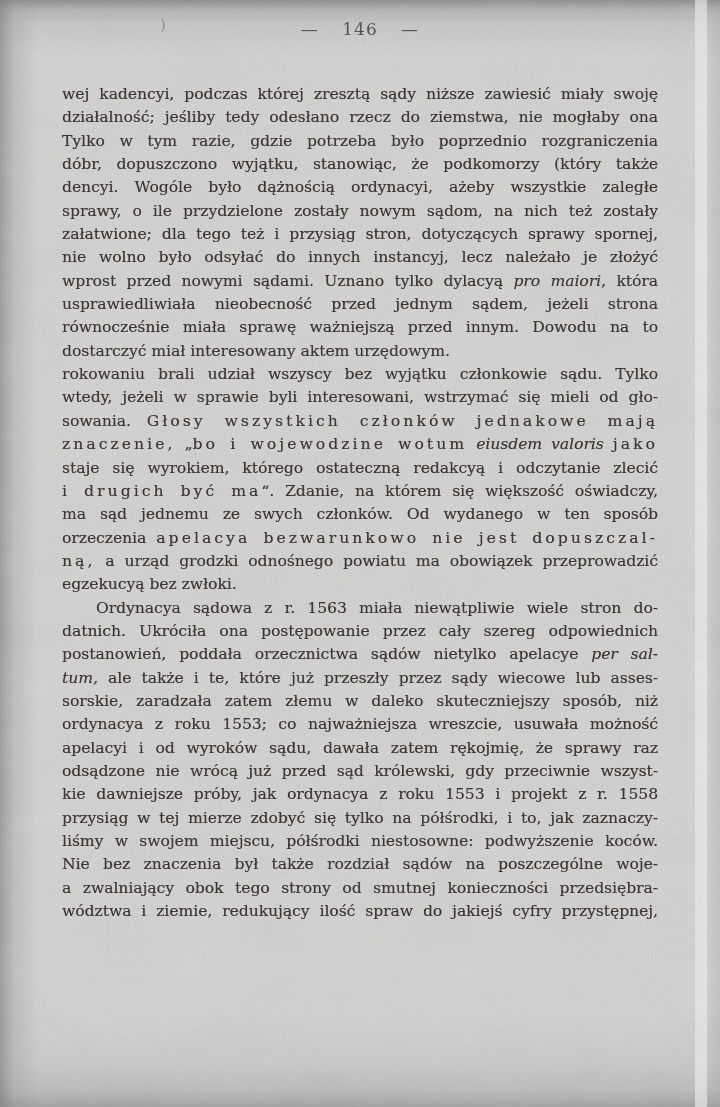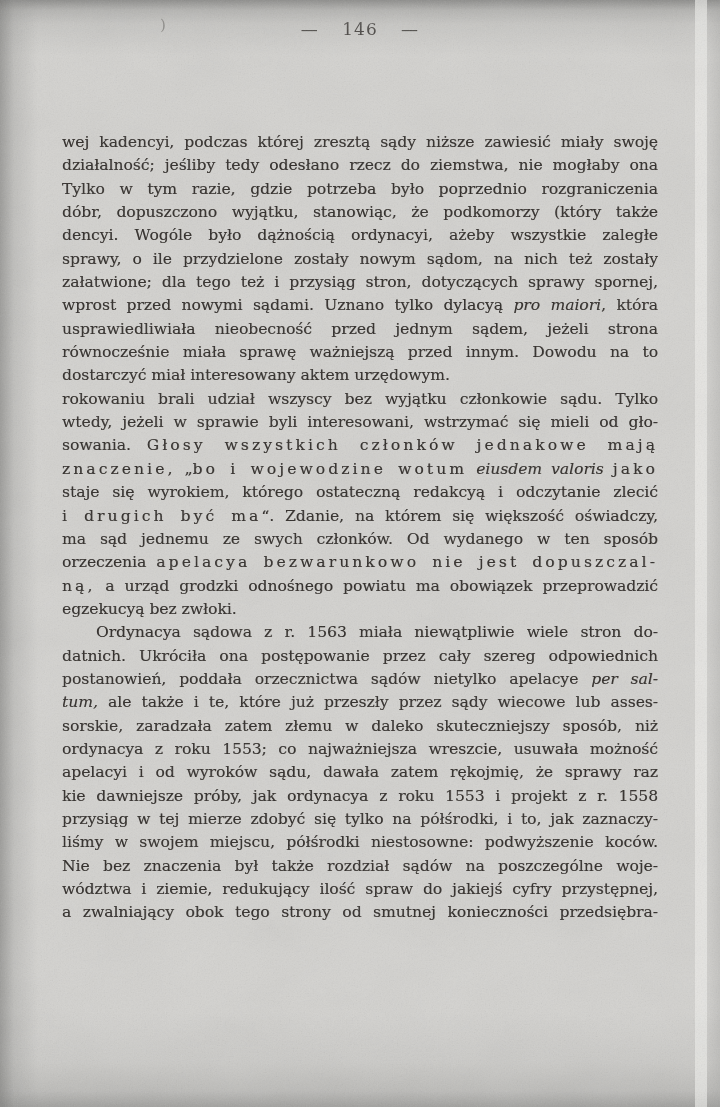--- a/index.html
+++ b/index.html
@@ -21,21 +21,21 @@
   .edge-right{position:absolute;right:0;top:0;bottom:0;width:16px;pointer-events:none;
     background:linear-gradient(to left, rgba(150,150,148,.28), rgba(170,170,168,0));}
   .right-strip{position:absolute;left:695px;top:0;bottom:0;width:12px;pointer-events:none;
     background:rgba(240,240,237,.65);}
   
   .page-header{position:absolute;left:0;right:0;top:19px;text-align:center;
     font-size:17px;letter-spacing:1px;word-spacing:17px;color:#2e2a27;}
   .stray-mark{position:absolute;left:160px;top:16px;font-size:15px;color:#85837f;}
   
   .text-block{position:absolute;left:62px;top:83px;width:596px;font-size:15.5px;
-    text-shadow:.35px .35px .4px rgba(43,37,31,.45);margin-top:48px;}
+    text-shadow:.35px .35px .4px rgba(43,37,31,.45);}
   .line{height:23.35px;line-height:23.35px;overflow:hidden;
     text-align:justify;text-align-last:justify;text-justify:inter-word;}
   .line.last{text-align-last:left;}
   .line.indent{text-indent:34px;}
   .r-i{font-style:italic;}
   .r-sp{letter-spacing:.2em;}
   .noise{position:absolute;inset:0;pointer-events:none;}
 </style>
 </head>
 <body>
@@ -49,20 +49,21 @@
   </div>
 
   <div class="text-block">
       <div class="line"><span class="r-n">wej kadencyi, podczas której zresztą sądy niższe zawiesić miały swoję</span></div>
       <div class="line"><span class="r-n">działalność; jeśliby tedy odesłano rzecz do ziemstwa, nie mogłaby ona</span></div>
       <div class="line"><span class="r-n">Tylko w tym razie, gdzie potrzeba było poprzednio rozgraniczenia</span></div>
       <div class="line"><span class="r-n">dóbr, dopuszczono wyjątku, stanowiąc, że podkomorzy (który także</span></div>
       <div class="line"><span class="r-n">dencyi.  Wogóle było dążnością ordynacyi, ażeby wszystkie zaległe</span></div>
       <div class="line"><span class="r-n">sprawy, o ile przydzielone zostały nowym sądom, na nich też zostały</span></div>
       <div class="line"><span class="r-n">załatwione; dla tego też i przysiąg stron, dotyczących sprawy spornej,</span></div>
+      <div class="line"><span class="r-n">nie wolno było odsyłać do innych instancyj, lecz należało je złożyć</span></div>
       <div class="line"><span class="r-n">wprost przed nowymi sądami. Uznano tylko dylacyą </span><span class="r-i">pro maiori</span><span class="r-n">, która</span></div>
       <div class="line"><span class="r-n">usprawiedliwiała nieobecność przed jednym sądem, jeżeli strona</span></div>
       <div class="line"><span class="r-n">równocześnie miała sprawę ważniejszą przed innym.  Dowodu na to</span></div>
       <div class="line last"><span class="r-n">dostarczyć miał interesowany aktem urzędowym.</span></div>
       <div class="line"><span class="r-n">rokowaniu brali udział wszyscy bez wyjątku członkowie sądu.  Tylko</span></div>
       <div class="line"><span class="r-n">wtedy, jeżeli w sprawie byli interesowani, wstrzymać się mieli od gło-</span></div>
       <div class="line"><span class="r-n">sowania.  </span><span class="r-sp">Głosy wszystkich członków jednakowe mają</span></div>
       <div class="line"><span class="r-sp">znaczenie,</span><span class="r-n"> „</span><span class="r-sp">bo i wojewodzine wotum</span><span class="r-n"> </span><span class="r-i">eiusdem valoris</span><span class="r-n"> </span><span class="r-sp">jako</span></div>
       <div class="line"><span class="r-n">staje się wyrokiem, którego ostateczną redakcyą i odczytanie zlecić</span></div>
       <div class="line"><span class="r-sp">i drugich być ma</span><span class="r-n">“.  Zdanie, na którem się większość oświadczy,</span></div>
@@ -70,26 +71,27 @@
       <div class="line"><span class="r-n">orzeczenia </span><span class="r-sp">apelacya bezwarunkowo nie jest dopuszczal-</span></div>
       <div class="line"><span class="r-sp">ną,</span><span class="r-n"> a urząd grodzki odnośnego powiatu ma obowiązek przeprowadzić</span></div>
       <div class="line last"><span class="r-n">egzekucyą bez zwłoki.</span></div>
       <div class="line indent"><span class="r-n">Ordynacya sądowa z r. 1563  miała niewątpliwie wiele stron do-</span></div>
       <div class="line"><span class="r-n">datnich.  Ukróciła ona postępowanie przez cały szereg odpowiednich</span></div>
       <div class="line"><span class="r-n">postanowień, poddała orzecznictwa sądów nietylko apelacye </span><span class="r-i">per sal-</span></div>
       <div class="line"><span class="r-i">tum,</span><span class="r-n"> ale także i te, które już przeszły przez sądy wiecowe lub asses-</span></div>
       <div class="line"><span class="r-n">sorskie, zaradzała zatem złemu w daleko skuteczniejszy sposób, niż</span></div>
       <div class="line"><span class="r-n">ordynacya z roku 1553; co najważniejsza wreszcie, usuwała możność</span></div>
       <div class="line"><span class="r-n">apelacyi i od wyroków sądu, dawała zatem rękojmię, że sprawy raz</span></div>
+      <div class="line"><span class="r-n">odsądzone nie wrócą już przed sąd królewski, gdy przeciwnie wszyst-</span></div>
       <div class="line"><span class="r-n">kie dawniejsze próby, jak ordynacya z roku 1553 i projekt z r. 1558</span></div>
       <div class="line"><span class="r-n">przysiąg w tej mierze zdobyć się tylko na półśrodki, i to, jak zaznaczy-</span></div>
       <div class="line"><span class="r-n">liśmy w swojem miejscu, półśrodki niestosowne: podwyższenie koców.</span></div>
       <div class="line"><span class="r-n">Nie bez znaczenia był także rozdział sądów na poszczególne woje-</span></div>
+      <div class="line"><span class="r-n">a zwalniający obok tego strony od smutnej konieczności przedsiębra-</span></div>
       <div class="line"><span class="r-n">wództwa i ziemie, redukujący ilość spraw do jakiejś cyfry przystępnej,</span></div>
-      <div class="line"><span class="r-n">a zwalniający obok tego strony od smutnej konieczności przedsiębra-</span></div>
     </div>
 
   <div class="edge-top"></div>
   <div class="edge-bottom"></div>
   <div class="edge-left"></div>
   <div class="edge-right"></div>
   <div class="right-strip"></div>
 
   <svg class="noise" width="720" height="1107">
     <defs>

